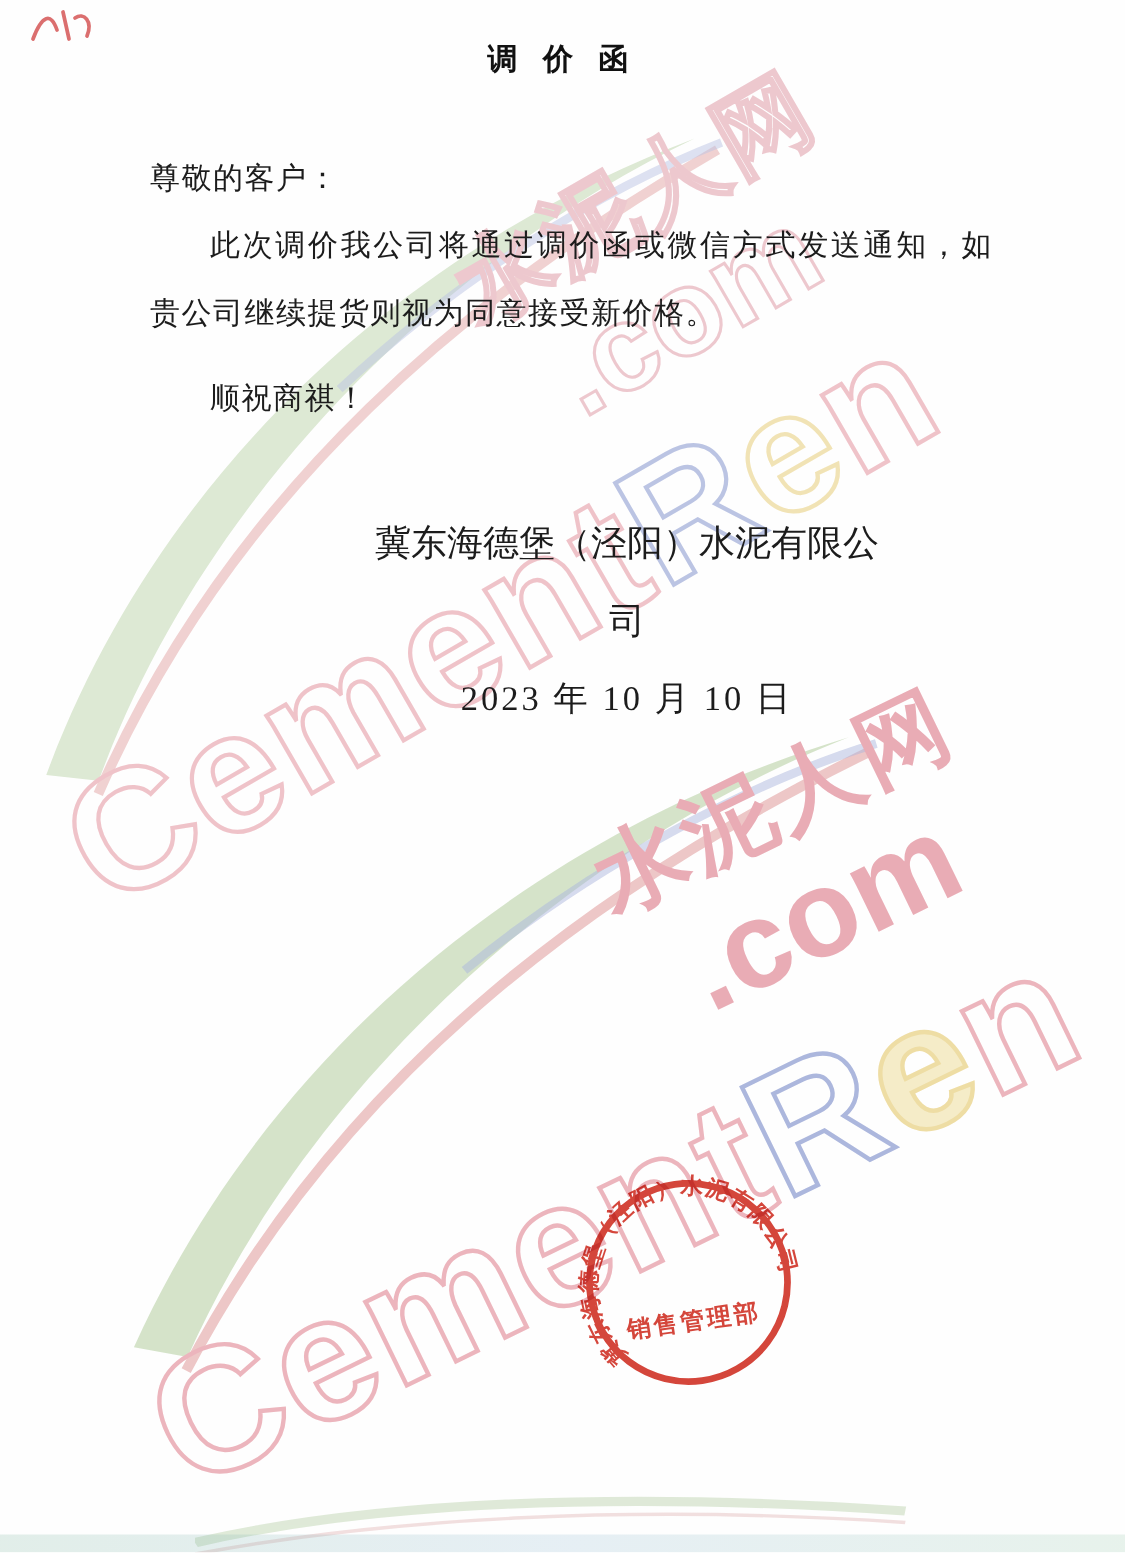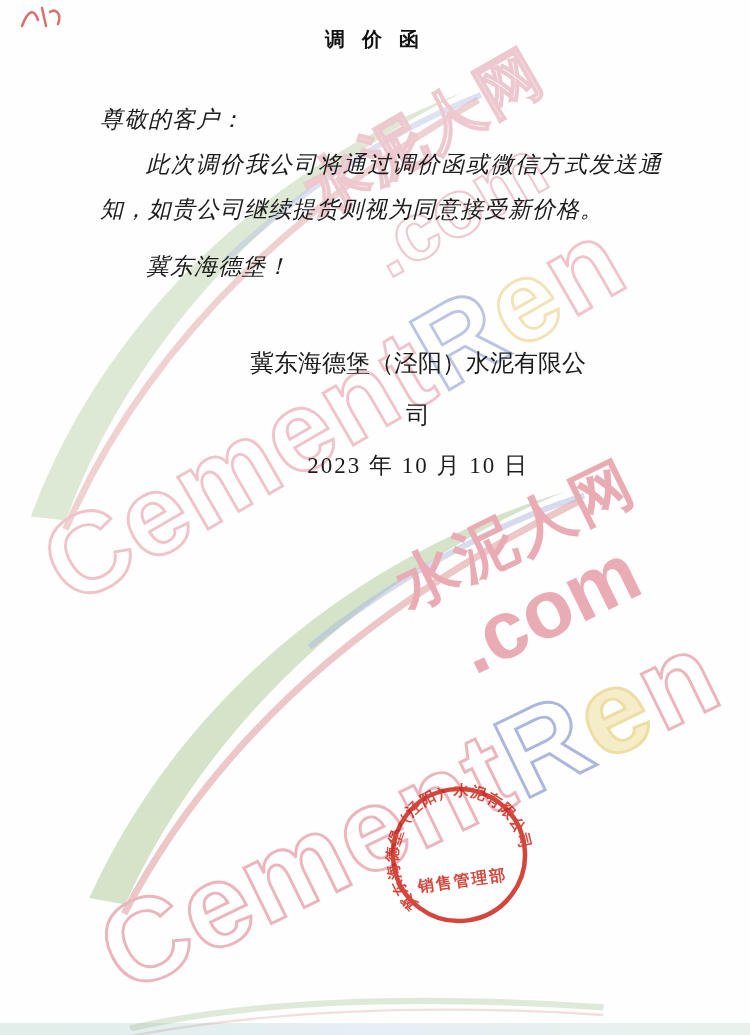--- a/index.html
+++ b/index.html
@@ -17,26 +17,25 @@
     margin:26px 0 44px 0;
     text-align:center;
     font-size:20px;
     font-weight:700;
     letter-spacing:6px;
     color:#111;
   }
   .body-text{
     position:relative;
     margin:0 88px 0 100px;
-    font-size:23px;
+    font-size:20px;
     line-height:45px;
     letter-spacing:1px;
     text-align:justify;
     z-index:3;
-    font-style:italic;
   }
   .body-text p{margin:0;}
   .indent{text-indent:2em;}
   .hl{
     font-weight:700;
     text-decoration:underline;
     text-decoration-thickness:2px;
     text-underline-offset:9px;
   }
   .closing{margin-top:12px !important;}
@@ -113,21 +112,21 @@
     <path d="M0,95 C180,25 430,5 730,40" stroke="#9fc08a" stroke-width="16" fill="none"></path>
     <path d="M0,115 C200,52 450,28 730,60" stroke="#d8a0a0" stroke-width="6" fill="none"></path>
   </svg>
   <div class="bottom-tint"></div>
 
   <h1 class="title">调 价 函</h1>
 
   <div class="body-text">
     <p>尊敬的客户：</p>
     <p class="indent">此次调价我公司将通过调价函或微信方式发送通知，如贵公司继续提货则视为同意接受新价格。</p>
-    <p class="indent closing">冀东海德堡！</p>
+    <p class="indent closing">顺祝商祺！</p>
   </div>
 
   <div class="signature">
     <div class="company-line">冀东海德堡（泾阳）水泥有限公司</div>
     <div class="date-line">2023 年 10 月 10 日</div>
   </div>
 
   <svg class="stamp" viewBox="0 0 150 150">
     <defs>
       <path id="stampArc" d="M 28,118 A 62,62 0 1 1 122,118" fill="none"></path>

